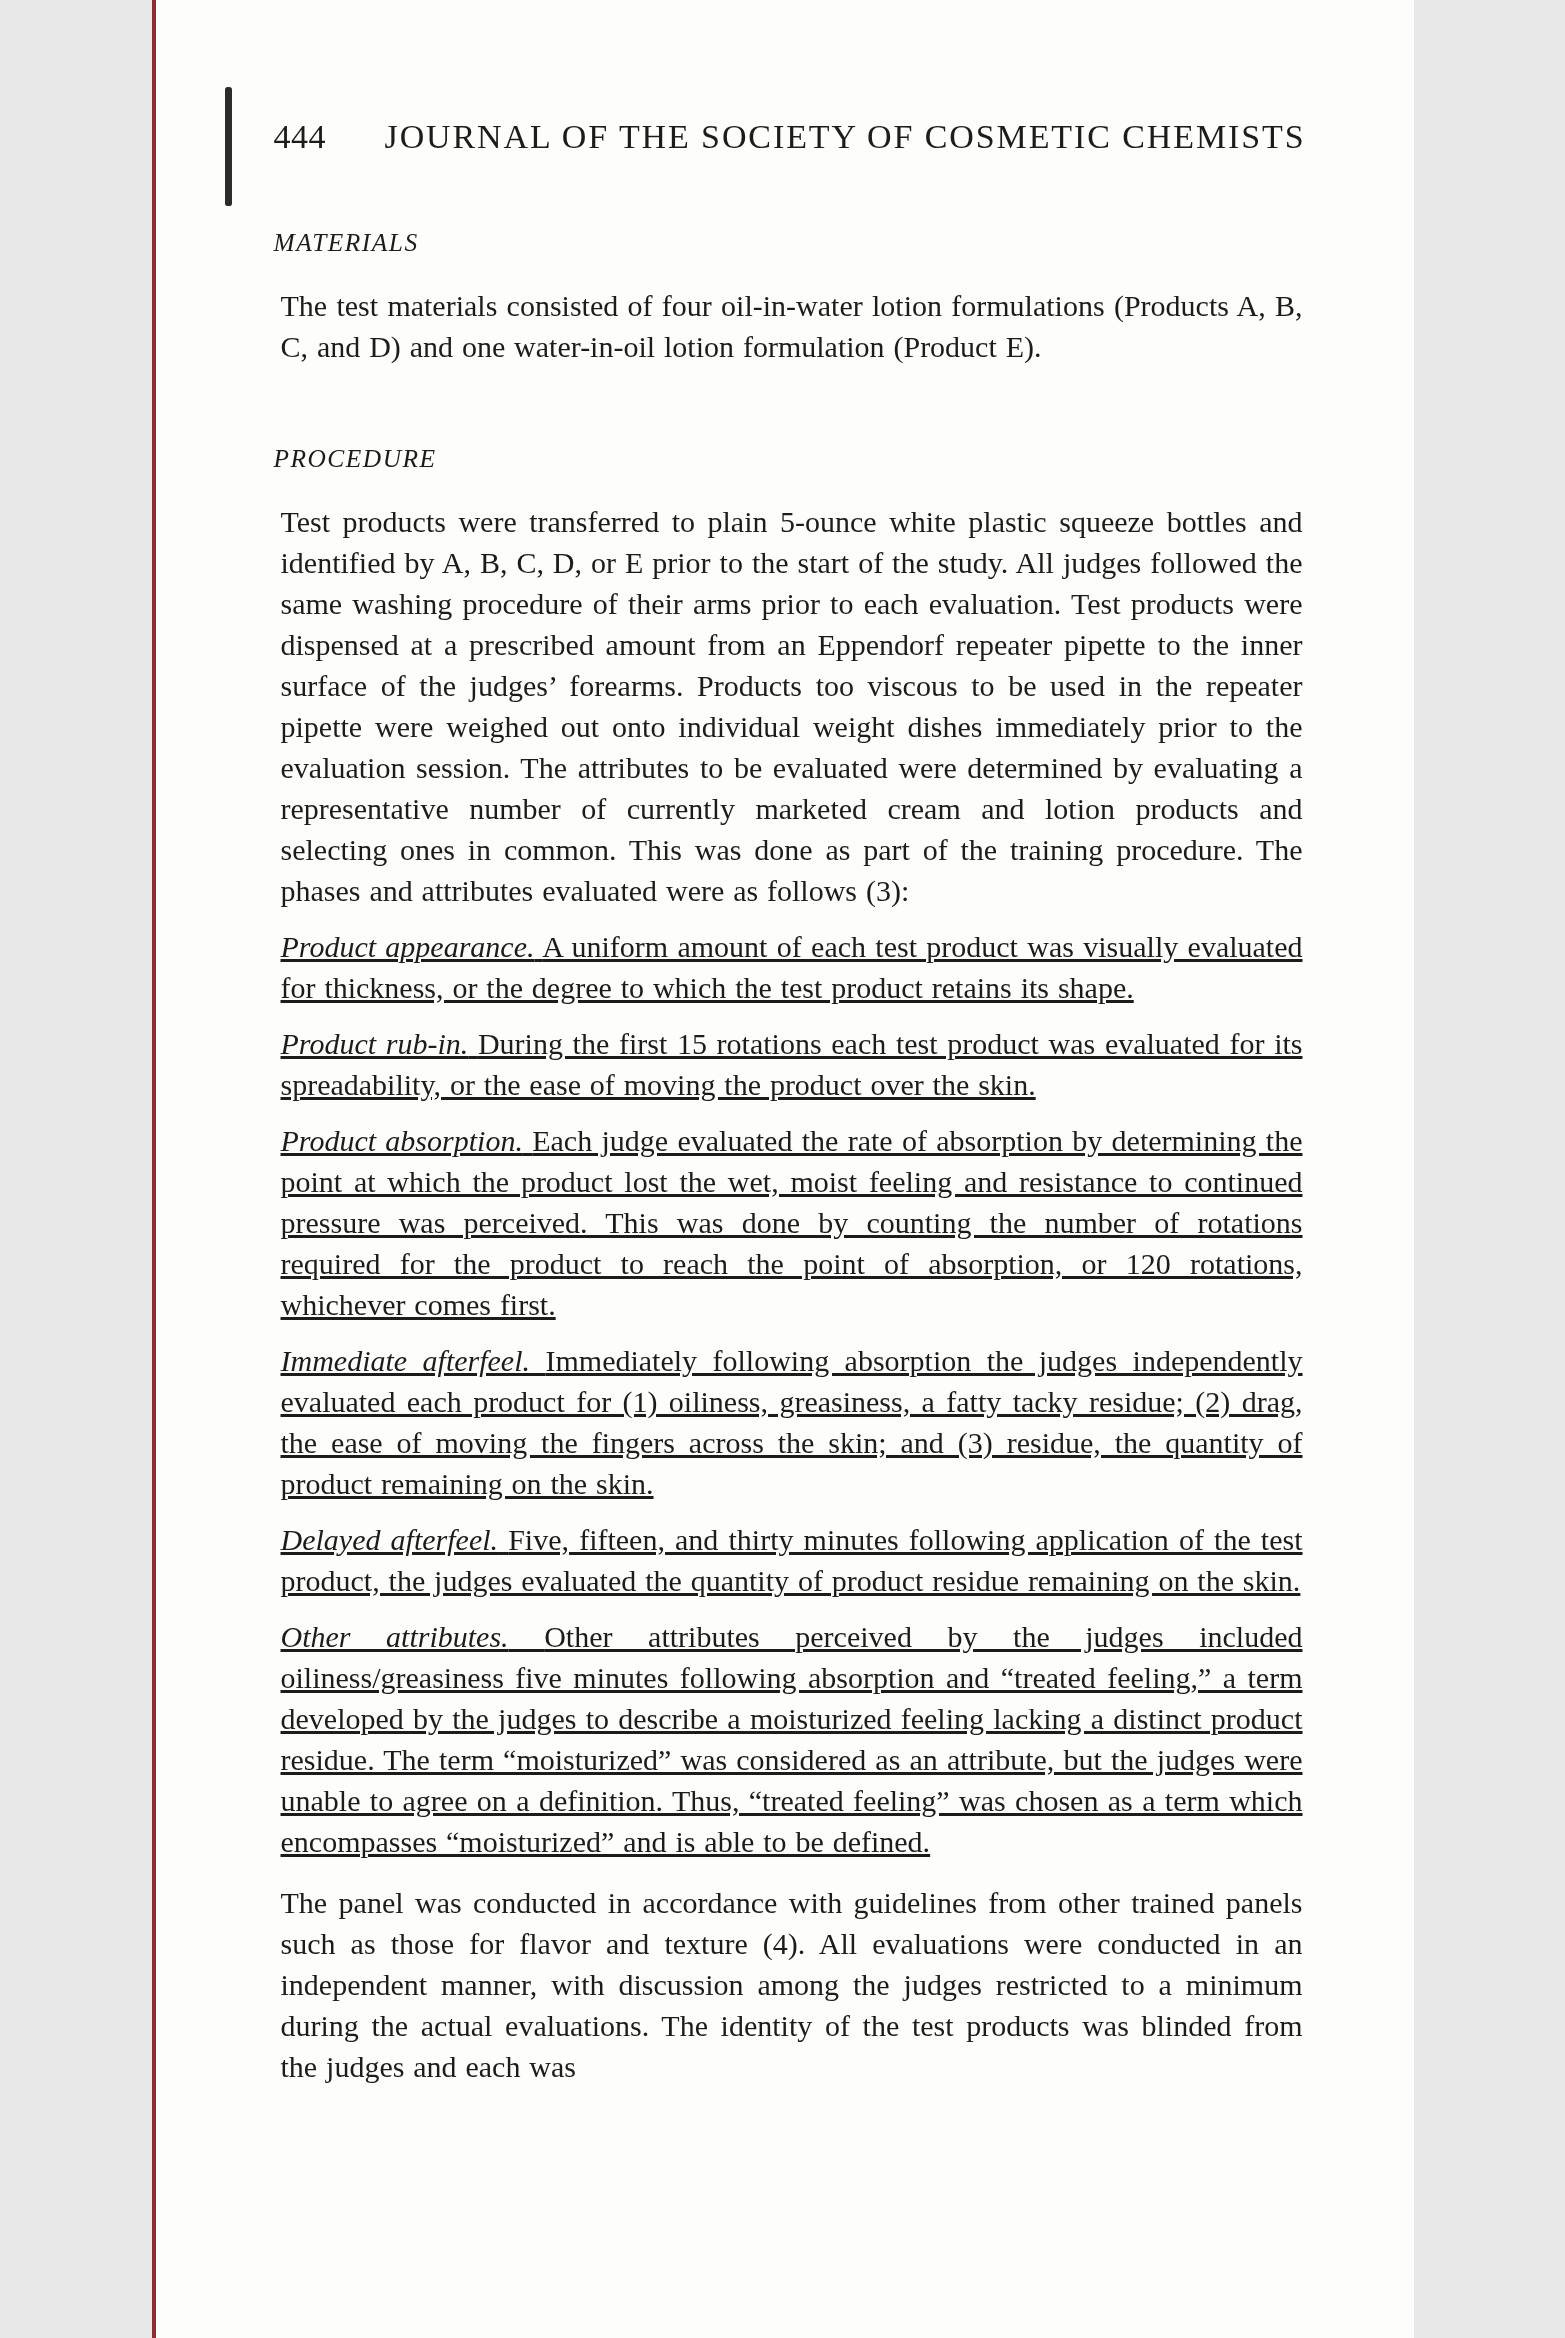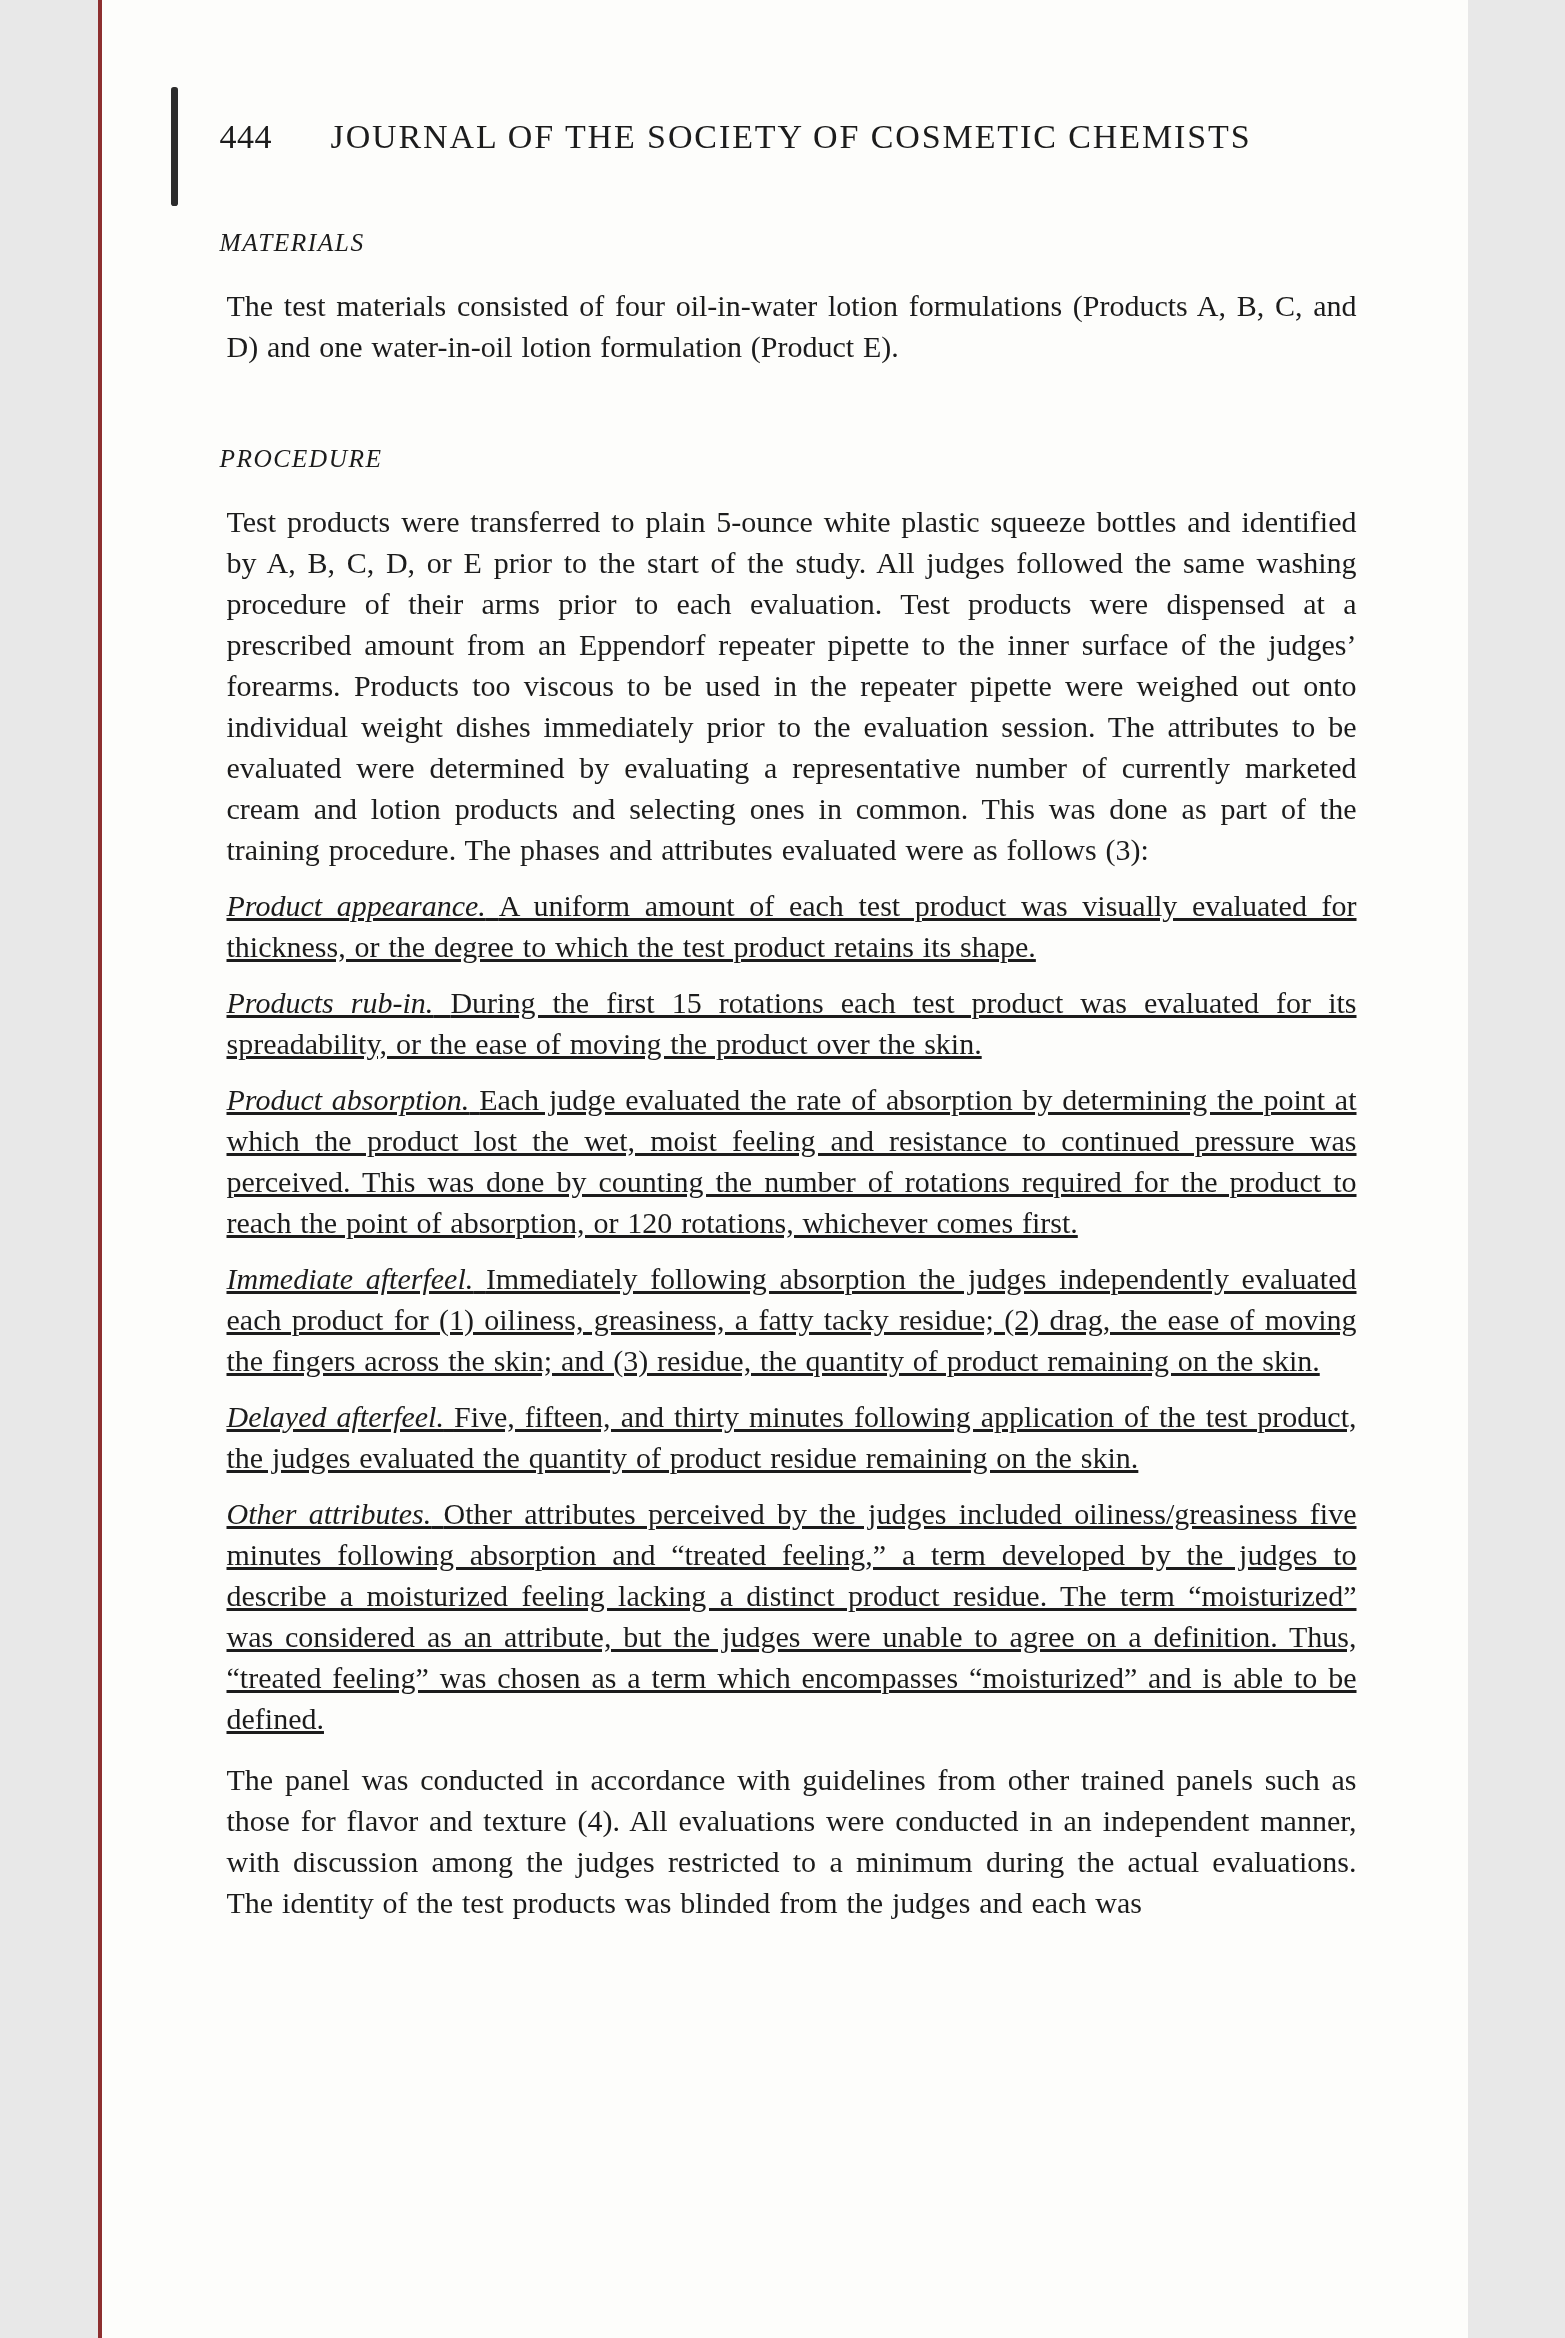--- a/index.html
+++ b/index.html
@@ -2,21 +2,21 @@
 <html style="font-size:15px"><head>
 <meta charset="utf-8">
 <style>
   html, body {
     margin: 0;
     padding: 0;
     background: #e8e8e8;
   }
   .page {
     position: relative;
-    width: 1370px;
+    width: 1262px;
     height: 2338px;
     margin: 0 auto;
     background: #fdfdfb;
     color: #1c1c1c;
     font-family: "Liberation Serif", "DejaVu Serif", serif;
     box-sizing: border-box;
     padding: 118px 111px 0 122px;
     overflow: hidden;
   }
   .edge-line {
@@ -104,21 +104,21 @@
 
   <h2 class="subheading procedure">PROCEDURE</h2>
   <p class="body-para">Test products were transferred to plain 5-ounce white plastic squeeze bottles and identified by A, B, C, D, or E prior to the start of the study. All judges followed the same washing procedure of their arms prior to each evaluation. Test products were dispensed at a prescribed amount from an Eppendorf repeater pipette to the inner surface of the judges’ forearms. Products too viscous to be used in the repeater pipette were weighed out onto individual weight dishes immediately prior to the evaluation session. The attributes to be evaluated were determined by evaluating a representative number of currently marketed cream and lotion products and selecting ones in common. This was done as part of the training procedure. The phases and attributes evaluated were as follows (3):</p>
 
   <p class="body-para attr">
     <em class="attr-label">Product appearance.</em>
     <span>A uniform amount of each test product was visually evaluated for thickness, or the degree to which the test product retains its shape.</span>
   </p>
 
   <p class="body-para attr">
-    <em class="attr-label">Products rub-in.</em>
+    <em class="attr-label">Product rub-in.</em>
     <span>During the first 15 rotations each test product was evaluated for its spreadability, or the ease of moving the product over the skin.</span>
   </p>
 
   <p class="body-para attr">
     <em class="attr-label">Product absorption.</em>
     <span>Each judge evaluated the rate of absorption by determining the point at which the product lost the wet, moist feeling and resistance to continued pressure was perceived. This was done by counting the number of rotations required for the product to reach the point of absorption, or 120 rotations, whichever comes first.</span>
   </p>
 
 
   <p class="body-para attr">

